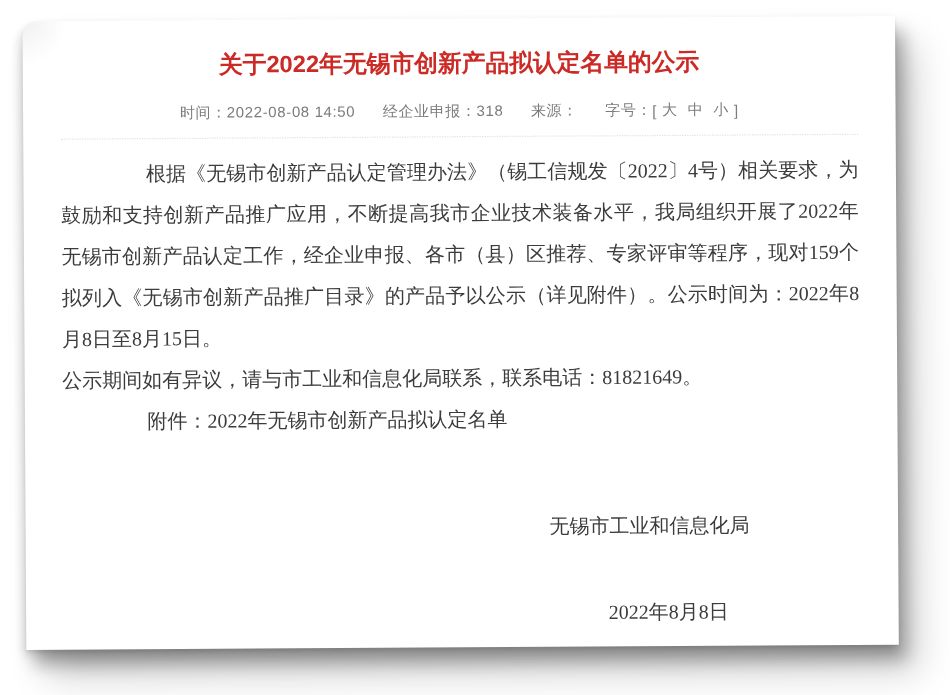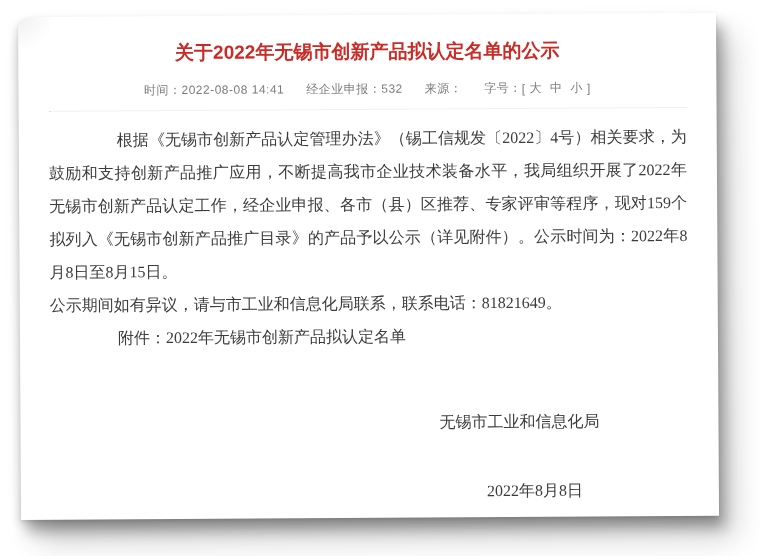--- a/index.html
+++ b/index.html
@@ -104,23 +104,23 @@
 </style>
 </head>
 <body>
 
 <div class="stage">
   <div class="page">
 
     <h1 class="title">关于2022年无锡市创新产品拟认定名单的公示</h1>
 
     <div class="meta">
-      <span class="item">时间：2022-08-08 14:41</span>
+      <span class="item">时间：2022-08-08 14:50</span>
       <span class="item">
-        <span>经企业申报：</span><span>532</span>
+        <span>经企业申报：</span><span>318</span>
       </span>
       <span class="item">来源：</span>
       <span class="item fontsize-group">
         <span>字号：</span>
         <span class="bracket">[</span>
         <span class="fontsize-option">大</span>
         <span class="fontsize-option">中</span>
         <span class="fontsize-option">小</span>
         <span class="bracket">]</span>
       </span>

